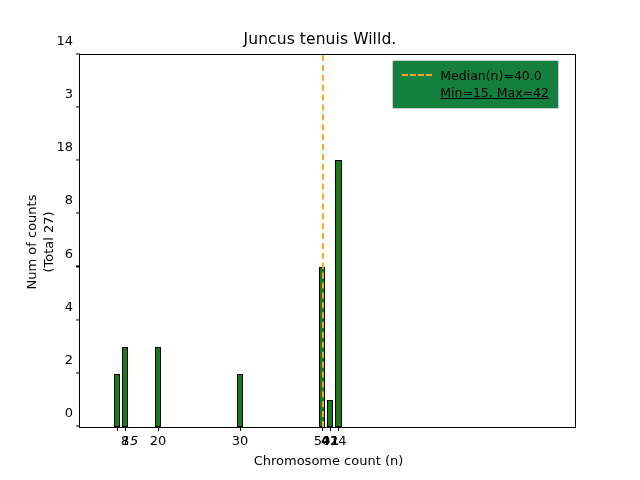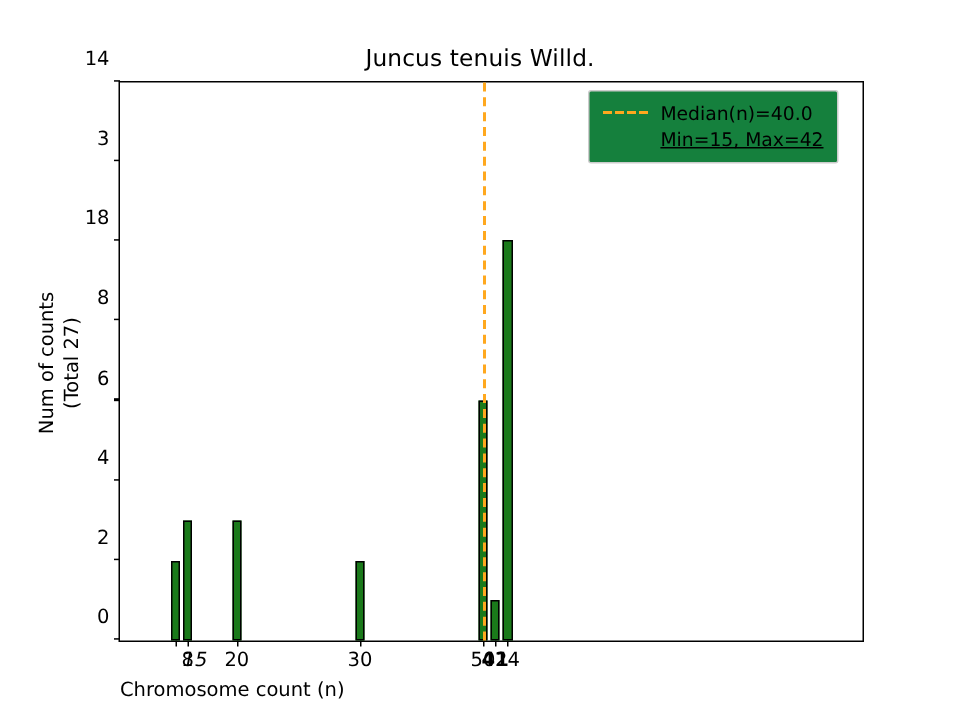--- a/index.html
+++ b/index.html
@@ -91,20 +91,21 @@
     transform: translateX(-50%);
     font-size: 13px;
     white-space: nowrap;
     color: #000;
   }
   #xlabel {
     position: absolute;
     left: 0;
     top: calc(100% + 26px);
     width: 497px;
+    text-align: center;
     font-size: 13px;
   }
   
   .bar {
     position: absolute;
     bottom: 0;
     background: #1a7a1a;
     border: 1px solid #000000;
     box-sizing: border-box;
   }

